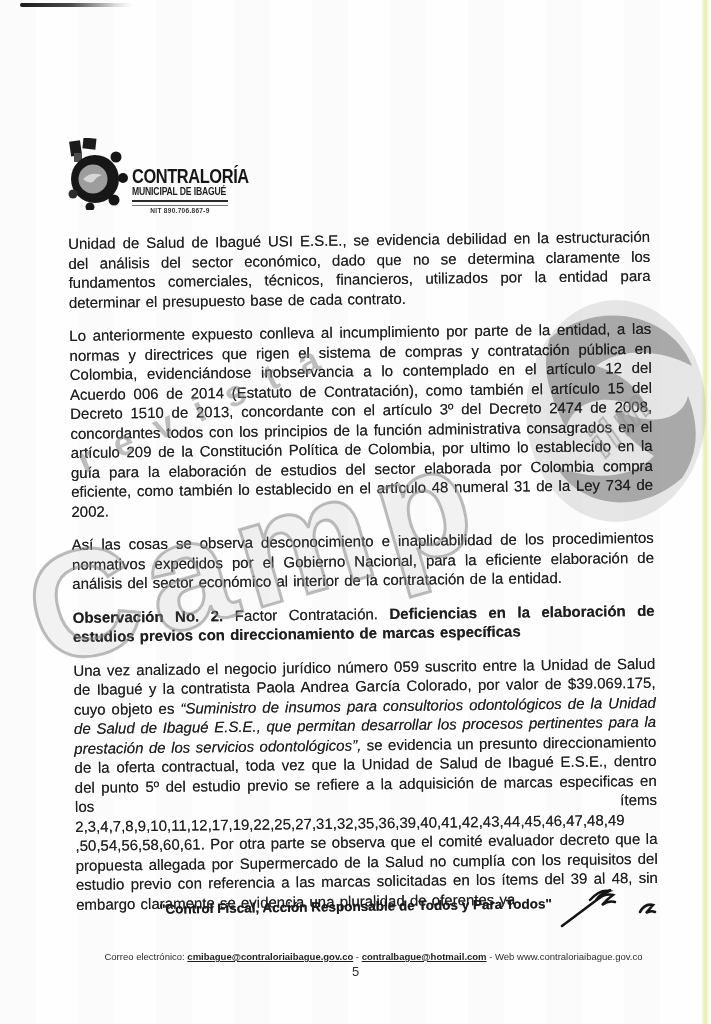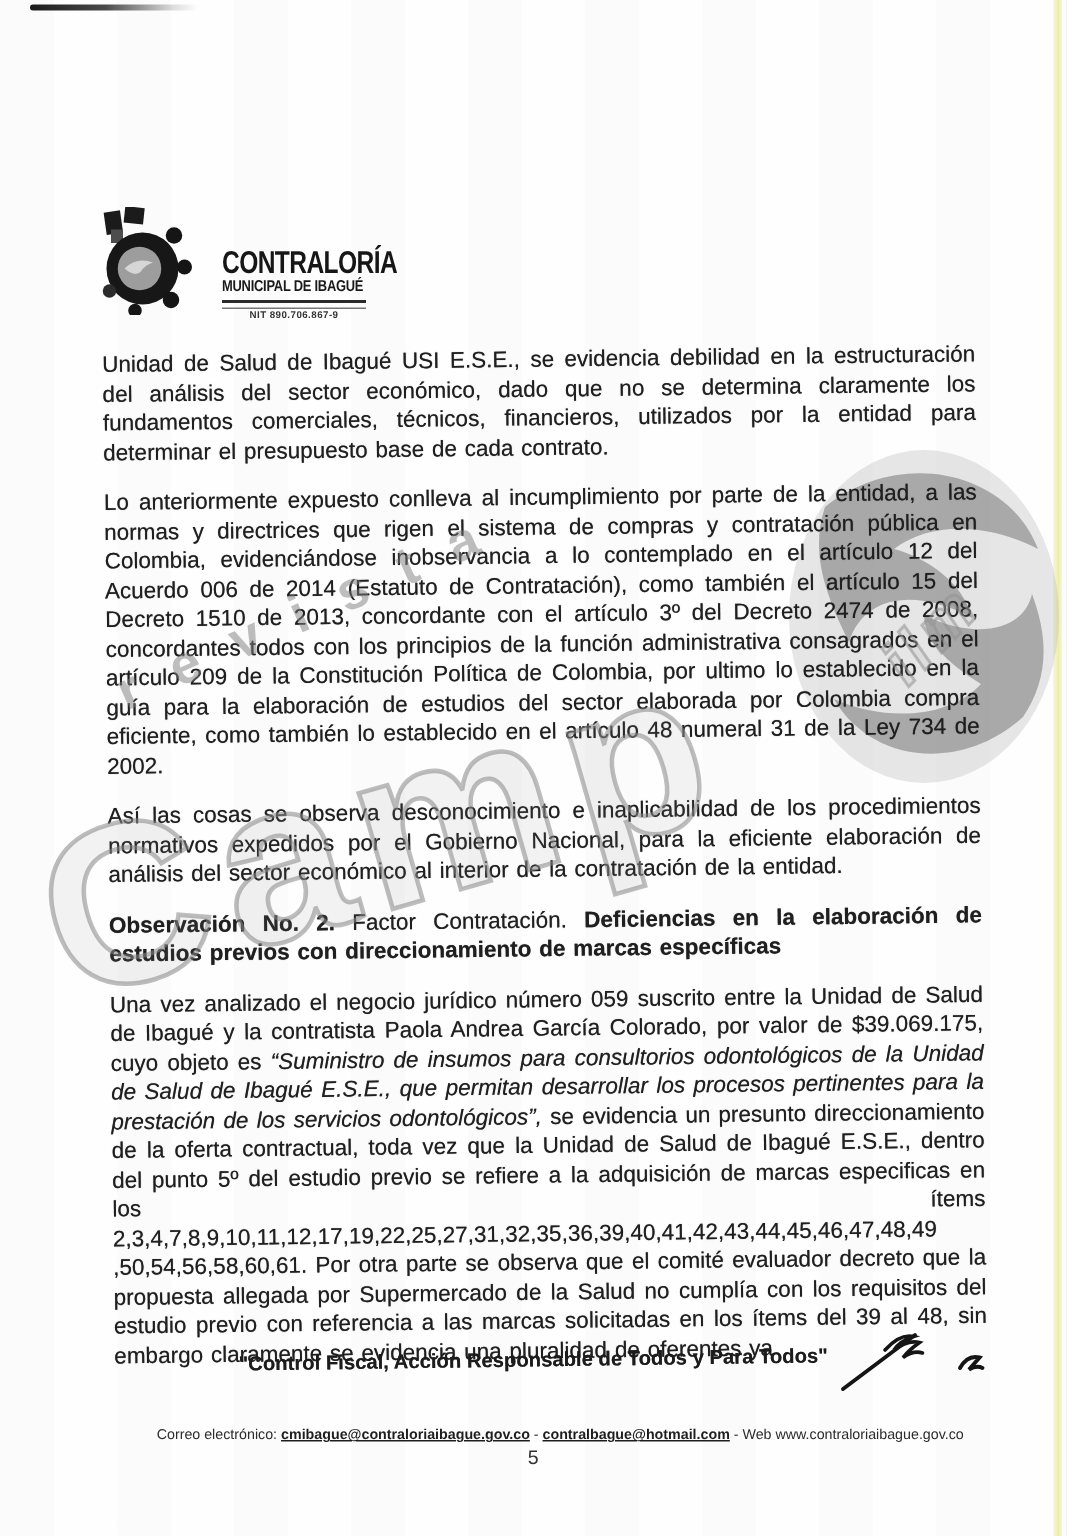--- a/index.html
+++ b/index.html
@@ -18,21 +18,21 @@
   .artifact-topline{
     position:absolute;left:20px;top:3px;width:112px;height:4px;
     background:linear-gradient(90deg,#1a1a1a 0%,#4a4a4a 45%,rgba(120,120,120,0.25) 85%,transparent 100%);
     border-radius:2px;
   }
   .artifact-rightstrip{
     position:absolute;right:3px;top:0;width:6px;height:1024px;
     background:linear-gradient(90deg, rgba(236,236,160,0.25), #ededa9 60%, rgba(240,240,190,0.5));
   }
   
-  .logo{position:absolute;left:64px;top:138px;display:flex;align-items:flex-start;gap:16px;}
+  .logo{position:absolute;left:64px;top:138px;display:flex;align-items:flex-start;}
   .logo-icon{display:block;}
   .logo-text{margin-left:4px;margin-top:28px;width:100px;}
   .logo-name{
     font-weight:bold;font-size:21px;letter-spacing:-0.5px;line-height:19px;
     transform:scaleX(0.78);transform-origin:left;white-space:nowrap;color:#161616;
   }
   .logo-sub{
     font-weight:bold;font-size:10.5px;letter-spacing:-0.2px;line-height:12px;
     transform:scaleX(0.82);transform-origin:left;white-space:nowrap;color:#1a1a1a;
   }

